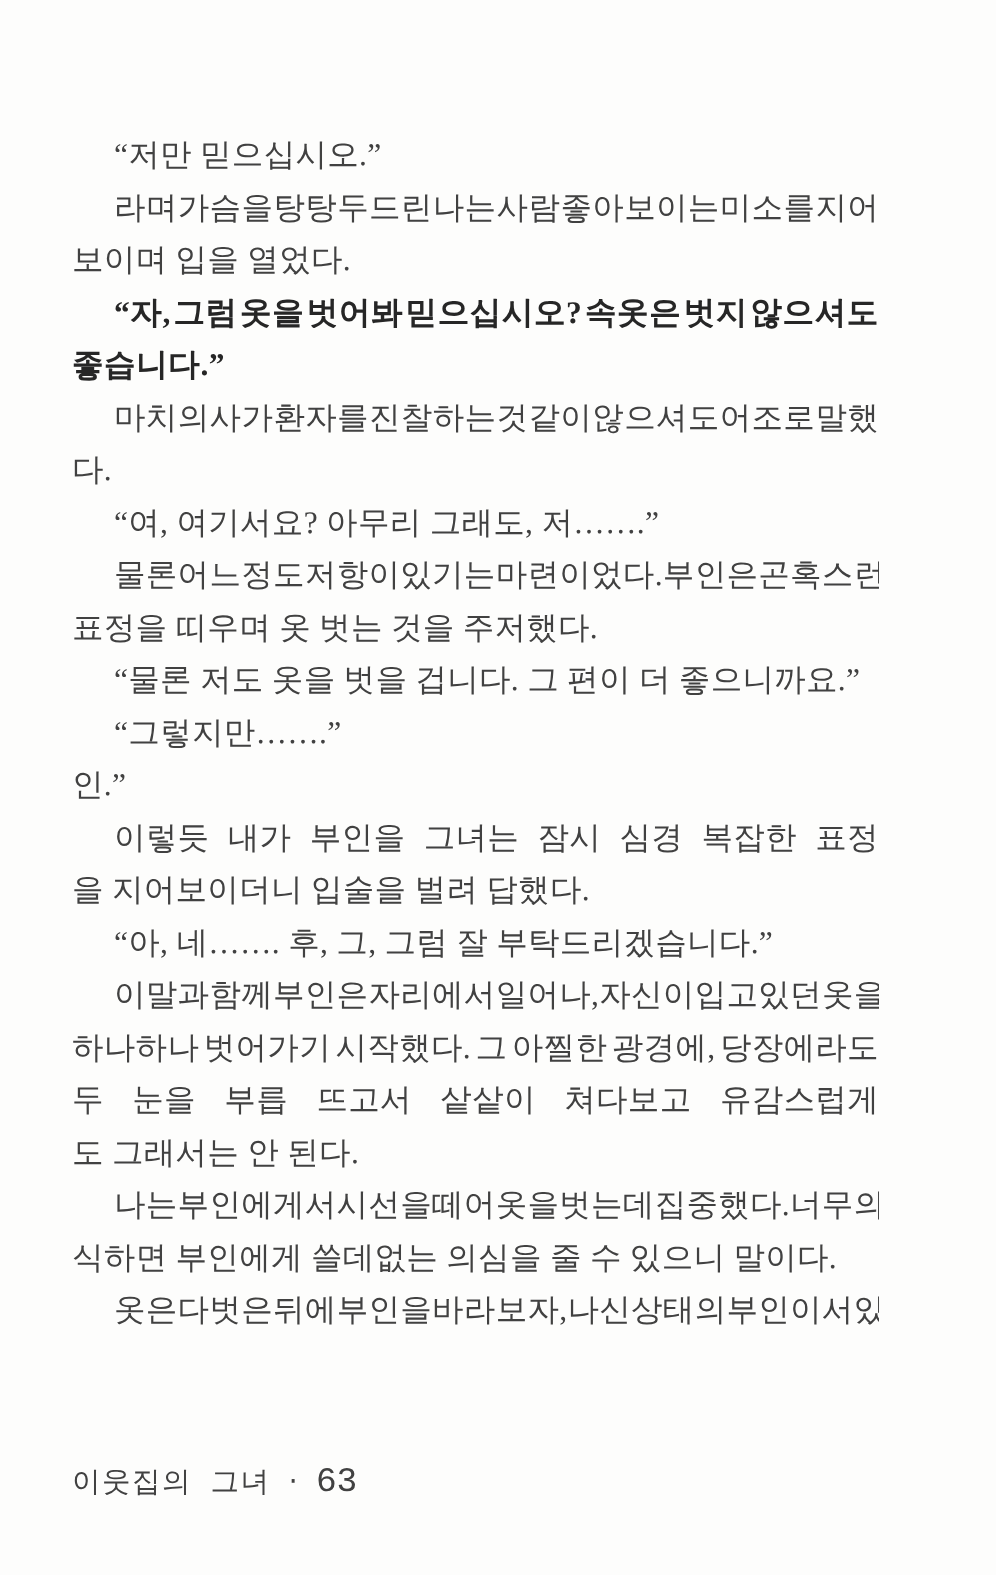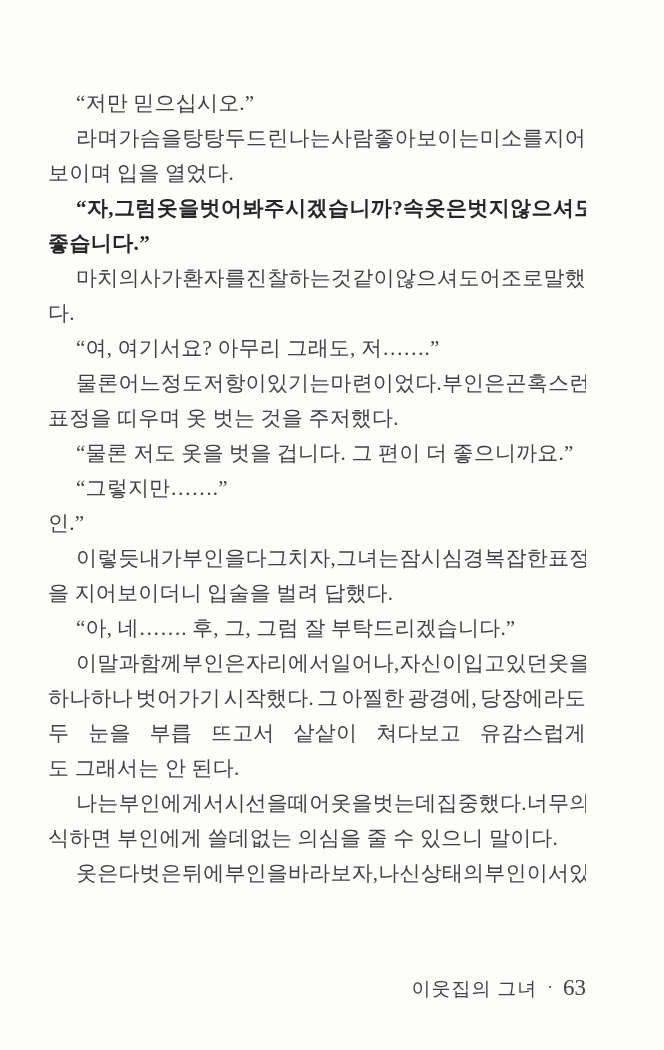--- a/index.html
+++ b/index.html
@@ -47,22 +47,22 @@
   .line.bold {
     font-weight: bold;
     color: var(--bold-color, #262626);
     letter-spacing: 0.4px;
   }
   .footer {
     position: absolute;
     left: 48px;
     top: 975px;
     width: 538px;
-    text-align: right;
     color: var(--text-color, #414141);
+    font-family: Liberation Mono, monospace;
   }
   .footer .running-title {
     font-size: 19px;
     letter-spacing: 1px;
   }
   .footer .sep {
     font-size: 17px;
     margin: 0 10px;
     position: relative;
     top: -2px;
@@ -88,21 +88,21 @@
         <span class="w">보이는</span>
         <span class="w">미소를</span>
         <span class="w">지어</span>
       </div>
       <div class="line">보이며 입을 열었다.</div>
       <div class="line indent bold justify">
         <span class="w">“자,</span>
         <span class="w">그럼</span>
         <span class="w">옷을</span>
         <span class="w">벗어봐</span>
-        <span class="w">주시겠습니까?</span>
+        <span class="w">믿으십시오?</span>
         <span class="w">속옷은</span>
         <span class="w">벗지</span>
         <span class="w">않으셔도</span>
       </div>
       <div class="line bold">좋습니다.”</div>
       <div class="line indent justify">
         <span class="w">마치</span>
         <span class="w">의사가</span>
         <span class="w">환자를</span>
         <span class="w">진찰하는</span>
@@ -125,21 +125,20 @@
         <span class="w">곤혹스런</span>
       </div>
       <div class="line">표정을 띠우며 옷 벗는 것을 주저했다.</div>
       <div class="line indent">“물론 저도 옷을 벗을 겁니다. 그 편이 더 좋으니까요.”</div>
       <div class="line indent">“그렇지만…….”</div>
       <div class="line">인.”</div>
       <div class="line indent justify">
         <span class="w">이렇듯</span>
         <span class="w">내가</span>
         <span class="w">부인을</span>
-        <span class="w">다그치자,</span>
         <span class="w">그녀는</span>
         <span class="w">잠시</span>
         <span class="w">심경</span>
         <span class="w">복잡한</span>
         <span class="w">표정</span>
       </div>
       <div class="line">을 지어보이더니 입술을 벌려 답했다.</div>
       <div class="line indent">“아, 네……. 후, 그, 그럼 잘 부탁드리겠습니다.”</div>
       <div class="line indent justify">
         <span class="w">이</span>

